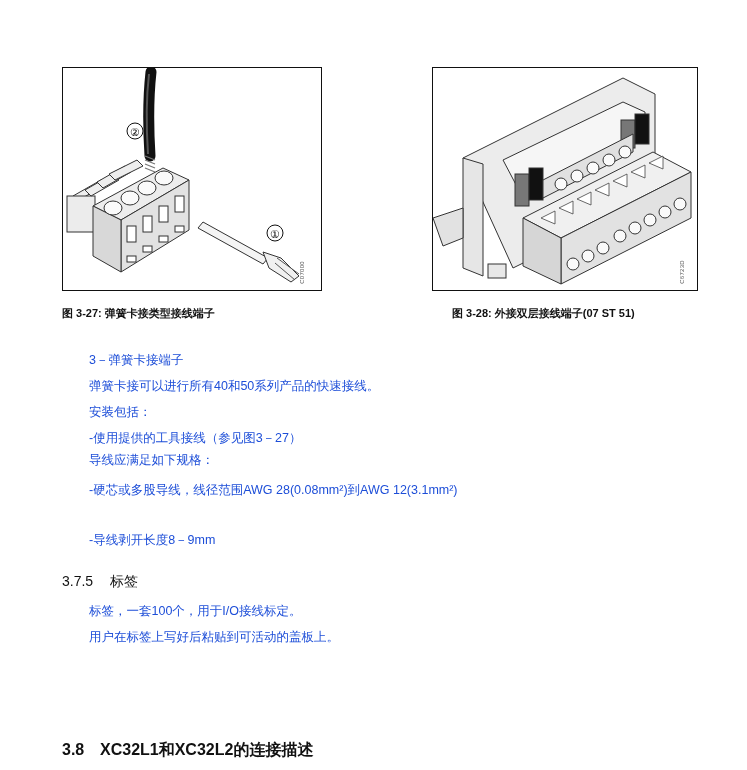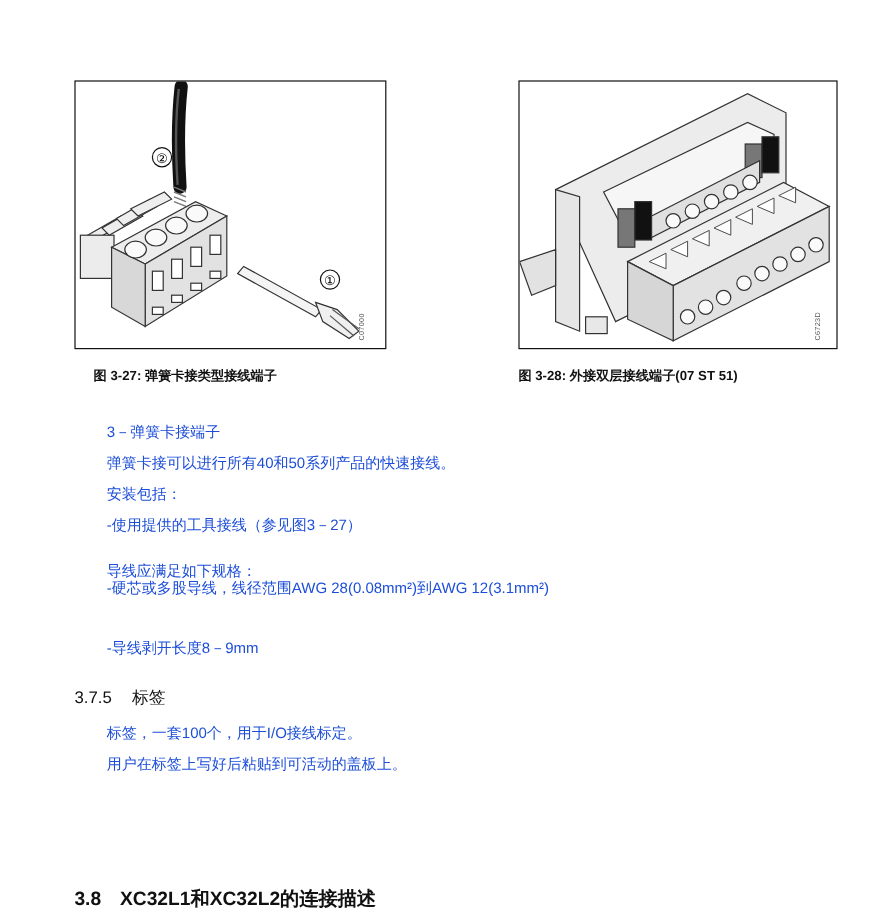--- a/index.html
+++ b/index.html
@@ -4,22 +4,22 @@
 <style>
   html, body { margin:0; padding:0; background:#ffffff; }
   body { width:747px; height:770px; position:relative; overflow:hidden;
          font-family:"Liberation Sans","DejaVu Sans",sans-serif; color:#111; }
   .fig { position:absolute; border:1.6px solid #111; background:#fff; box-sizing:border-box; }
   #fig1 { left:62px; top:67px; width:260px; height:224px; }
   #fig2 { left:432px; top:67px; width:266px; height:224px; }
   .fig svg { position:absolute; left:0; top:0; }
   .fig-code { position:absolute; font-size:6px; color:#555; writing-mode:vertical-rl; transform:rotate(180deg); letter-spacing:0.3px; }
   .caption { position:absolute; font-size:11px; font-weight:bold; top:306px; white-space:nowrap; }
-  #cap1 { left:78px;text-align:right; }
-  #cap2 { left:432px; }
+  #cap1 { left:62px;text-align:right; }
+  #cap2 { left:452px; }
   .para { position:absolute; left:89px; font-size:12.5px; white-space:nowrap; color:#1d4ed8; }
   .h3 { position:absolute; left:62px; top:573px; font-size:14px; font-weight:normal; white-space:nowrap; }
   .h3 .num { display:inline-block; width:48px; }
   .h2 { position:absolute; left:62px; top:697px; font-size:16px; font-weight:bold; white-space:nowrap; }
   .h2 .num { display:inline-block; width:38px;margin-top:44px; }
 </style>
 </head>
 <body>
 
 <div class="fig" id="fig1">
@@ -139,21 +139,21 @@
   <div class="fig-code" style="left:246px; top:192px;">C6723D</div>
 </div>
 
 <div class="caption" id="cap1">图 3-27: 弹簧卡接类型接线端子</div>
 <div class="caption" id="cap2">图 3-28: 外接双层接线端子(07 ST 51)</div>
 
 <div class="para" style="top:352px;">3－弹簧卡接端子</div>
 <div class="para" style="top:378px;">弹簧卡接可以进行所有40和50系列产品的快速接线。</div>
 <div class="para" style="top:404px;">安装包括：</div>
 <div class="para" style="top:430px;">-使用提供的工具接线（参见图3－27）</div>
-<div class="para" style="top:468px;">导线应满足如下规格：</div>
+<div class="para" style="top:452px;">导线应满足如下规格：</div>
 <div class="para" style="top:482px;">-硬芯或多股导线，线径范围AWG 28(0.08mm²)到AWG 12(3.1mm²)</div>
 <div class="para" style="top:532px;">-导线剥开长度8－9mm</div>
 
 <div class="h3">
   <span class="num">3.7.5</span><span>标签</span>
 </div>
 <div class="para" style="top:603px;">标签，一套100个，用于I/O接线标定。</div>
 <div class="para" style="top:629px;text-align:right;">用户在标签上写好后粘贴到可活动的盖板上。</div>
 
 <div class="h2">

